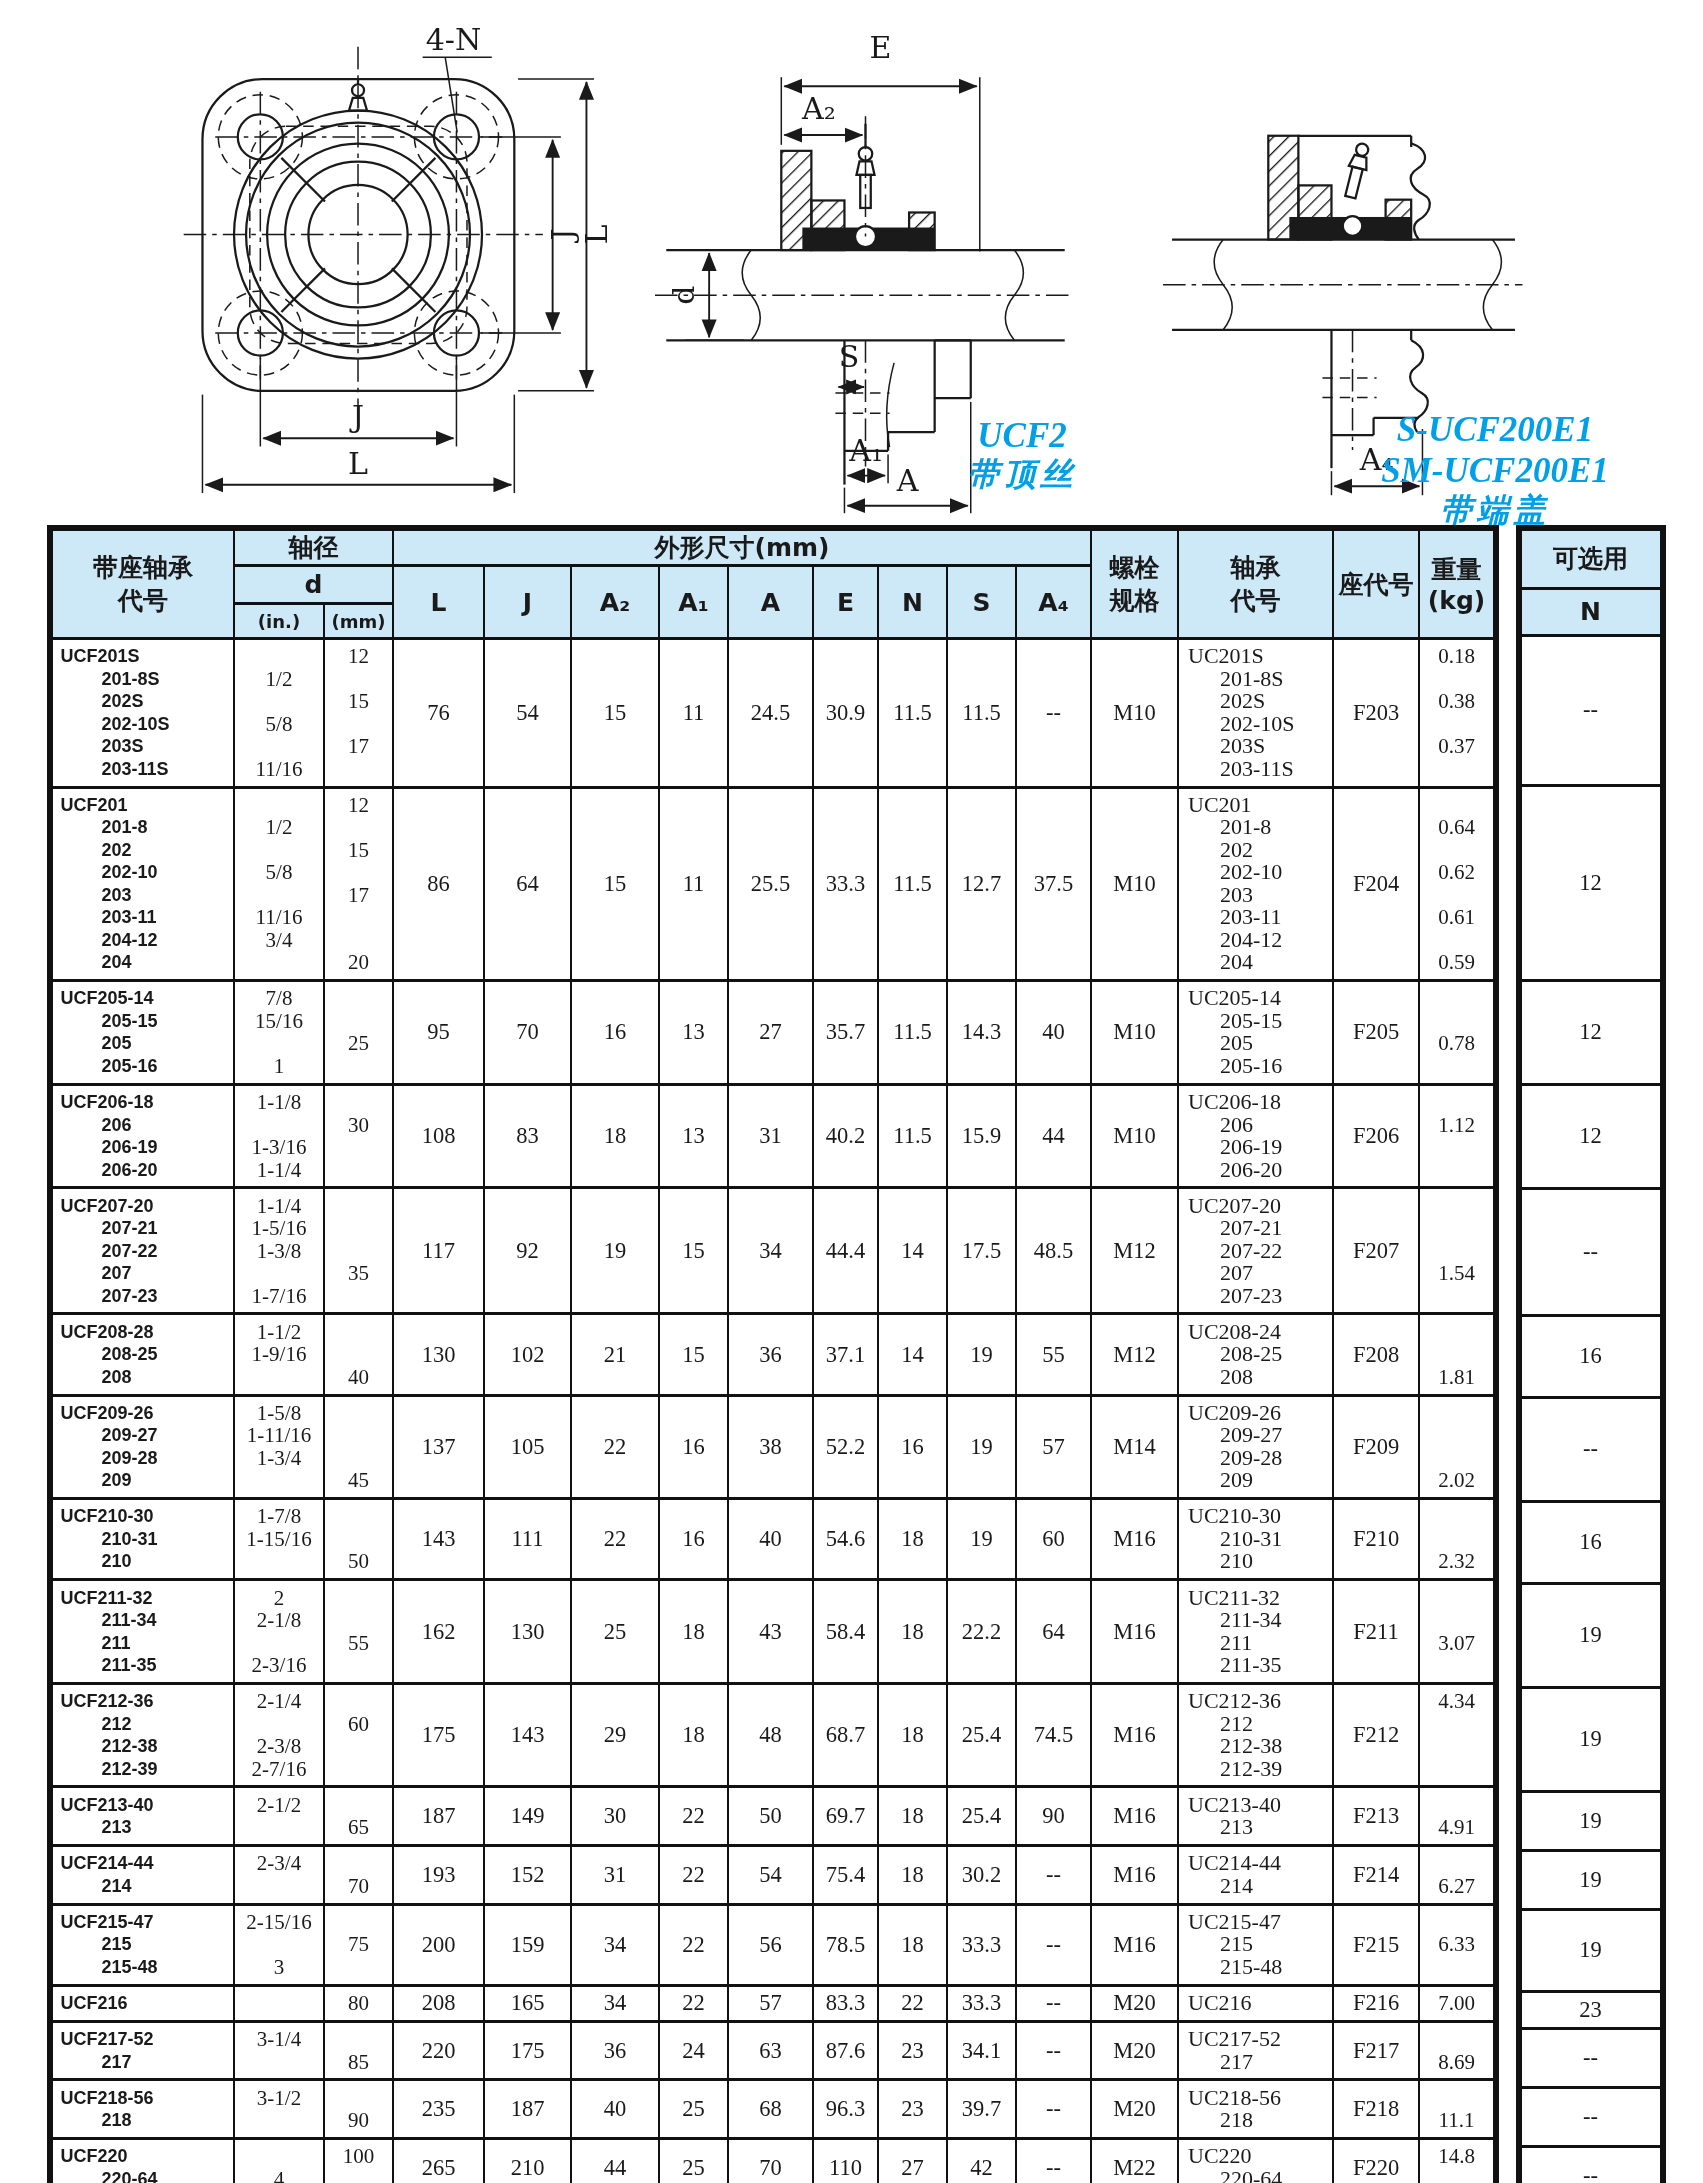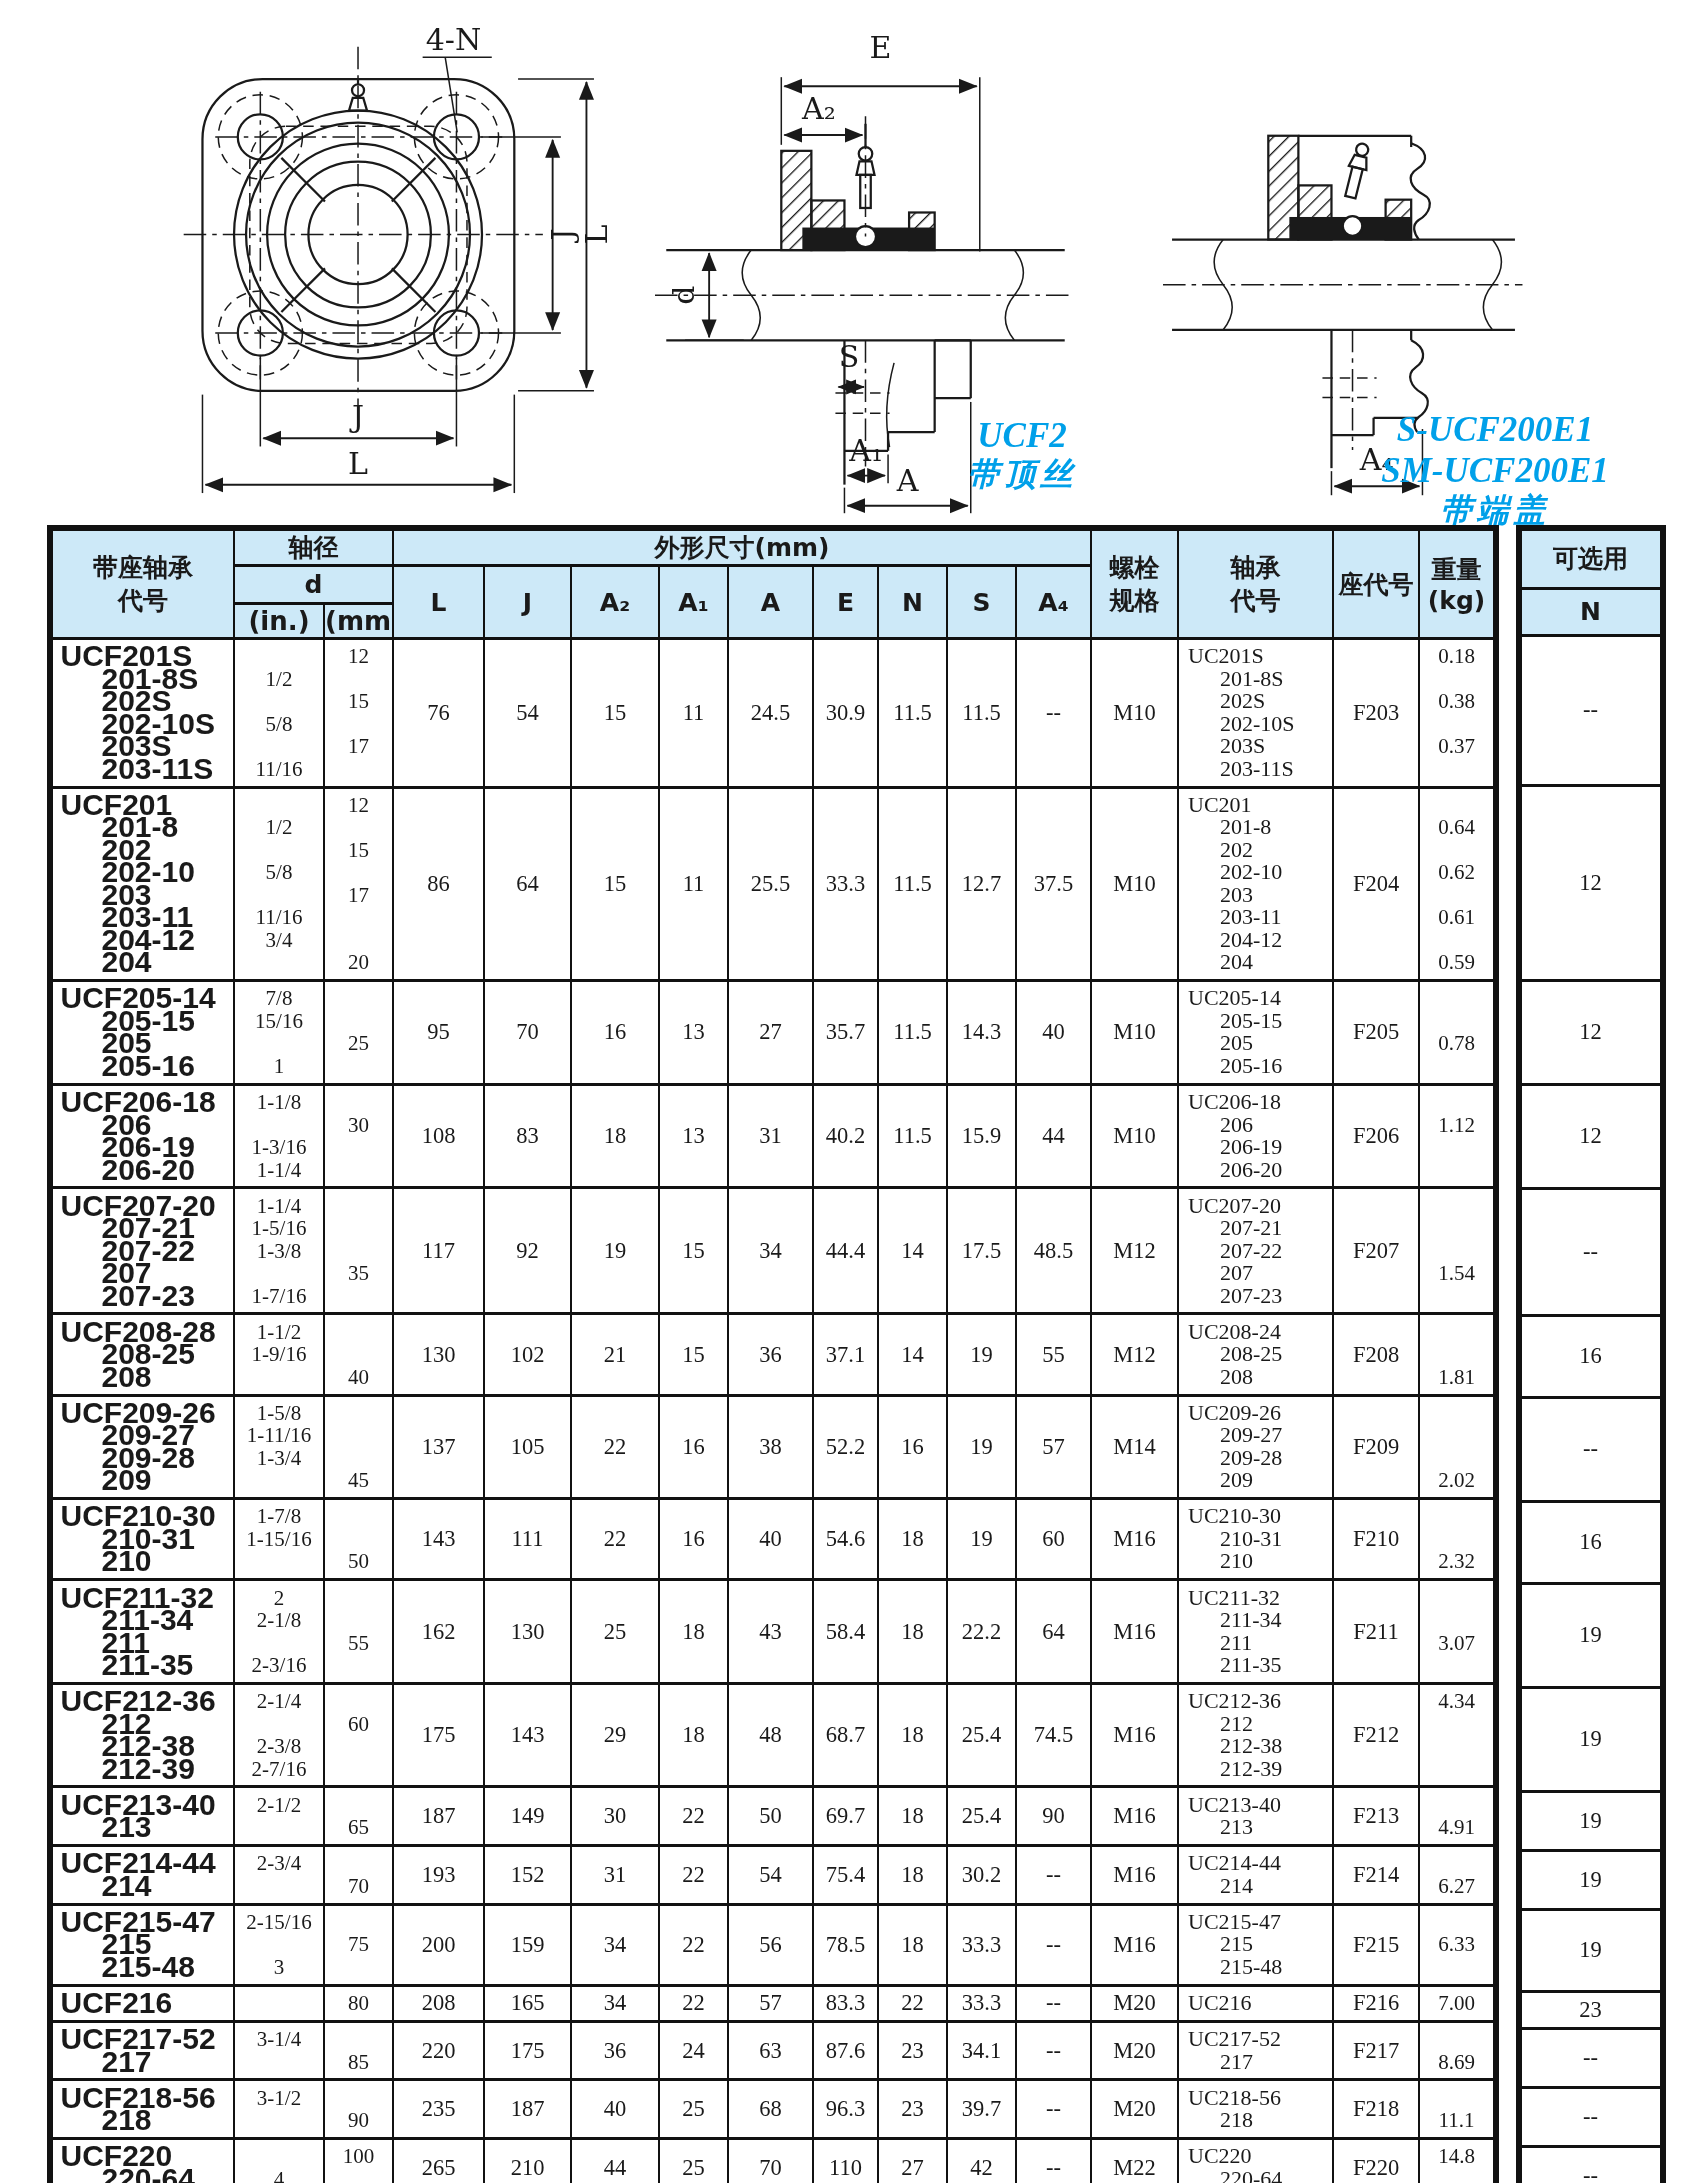--- a/index.html
+++ b/index.html
@@ -22,26 +22,26 @@
 
   
   .tables { position:absolute; left:47px; top:525px; display:flex; align-items:flex-start; gap:16.5px; }
   table { border-collapse:collapse; table-layout:fixed; background:#fff; }
   table.main { width:1449px; border:6px solid #111; }
   table.opt  { width:144px;  border:6px solid #111; }
   th,td { border-left:2.3px solid #111; border-right:2.3px solid #111;
           border-top:3.8px solid #111; border-bottom:3.8px solid #111; overflow:hidden; }
   thead th { background:#cde9f8; font-weight:bold; font-size:25px; text-align:center; vertical-align:middle;
              font-family:"DejaVu Sans","Liberation Sans",sans-serif; }
-  thead th.h-small { font-size:26px; }
+  thead th.h-small { font-size:18px; }
   .pre { white-space:pre-line; }
 
   tbody td { vertical-align:middle; text-align:center; }
   td.col-codes { vertical-align:top; text-align:left; padding:5.3px 3px 5.3px 7.5px;
-                 font-weight:bold; font-size:30px; font-family:"Liberation Sans",sans-serif; }
+                 font-weight:bold; font-size:18px; font-family:"Liberation Sans",sans-serif; }
   td.col-bcodes { vertical-align:top; text-align:left; padding:5.3px 3px 5.3px 9px;
                  font-size:22px; font-family:"Liberation Serif","DejaVu Serif",serif; }
   td.col-din, td.col-dmm, td.col-weight { vertical-align:top; padding:5.3px 1.5px; text-align:center;
                  font-size:21px; font-family:"Liberation Serif","DejaVu Serif",serif; }
   td.col-num { font-size:22.5px; font-family:"Liberation Serif","DejaVu Serif",serif; }
   td.col-opt { font-size:22.5px; font-family:"Liberation Serif","DejaVu Serif",serif; text-align:center; }
   .ln { height:22.5px; line-height:22.5px; white-space:nowrap; }
   td.col-codes .indent { padding-left:41px; }
   td.col-bcodes .indent { padding-left:32px; }
 </style>

